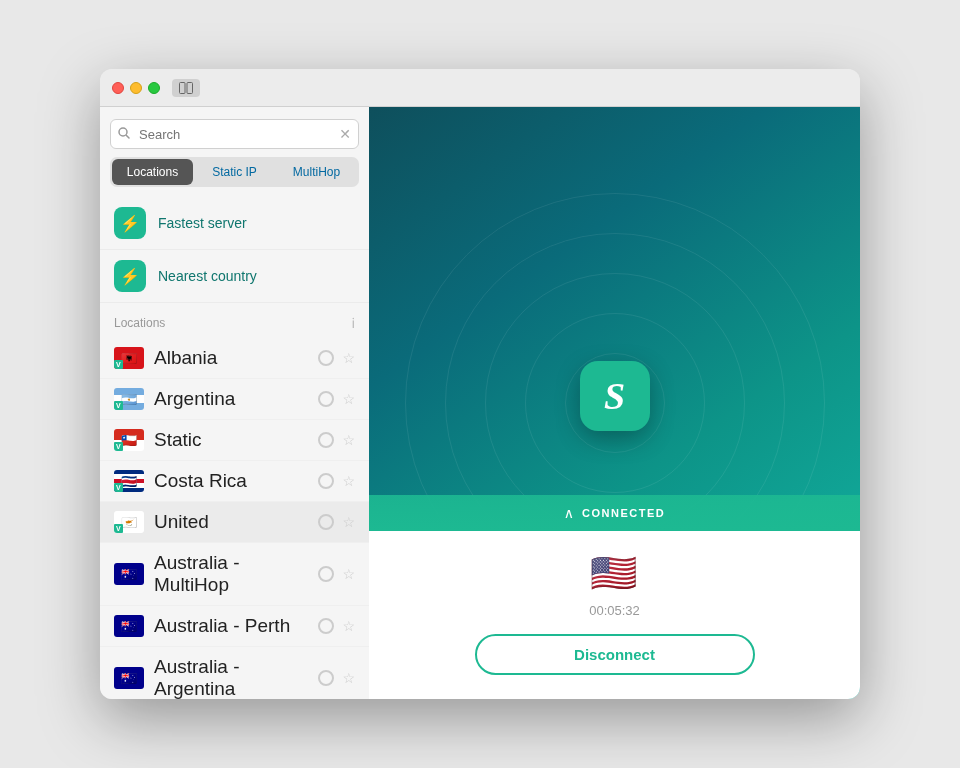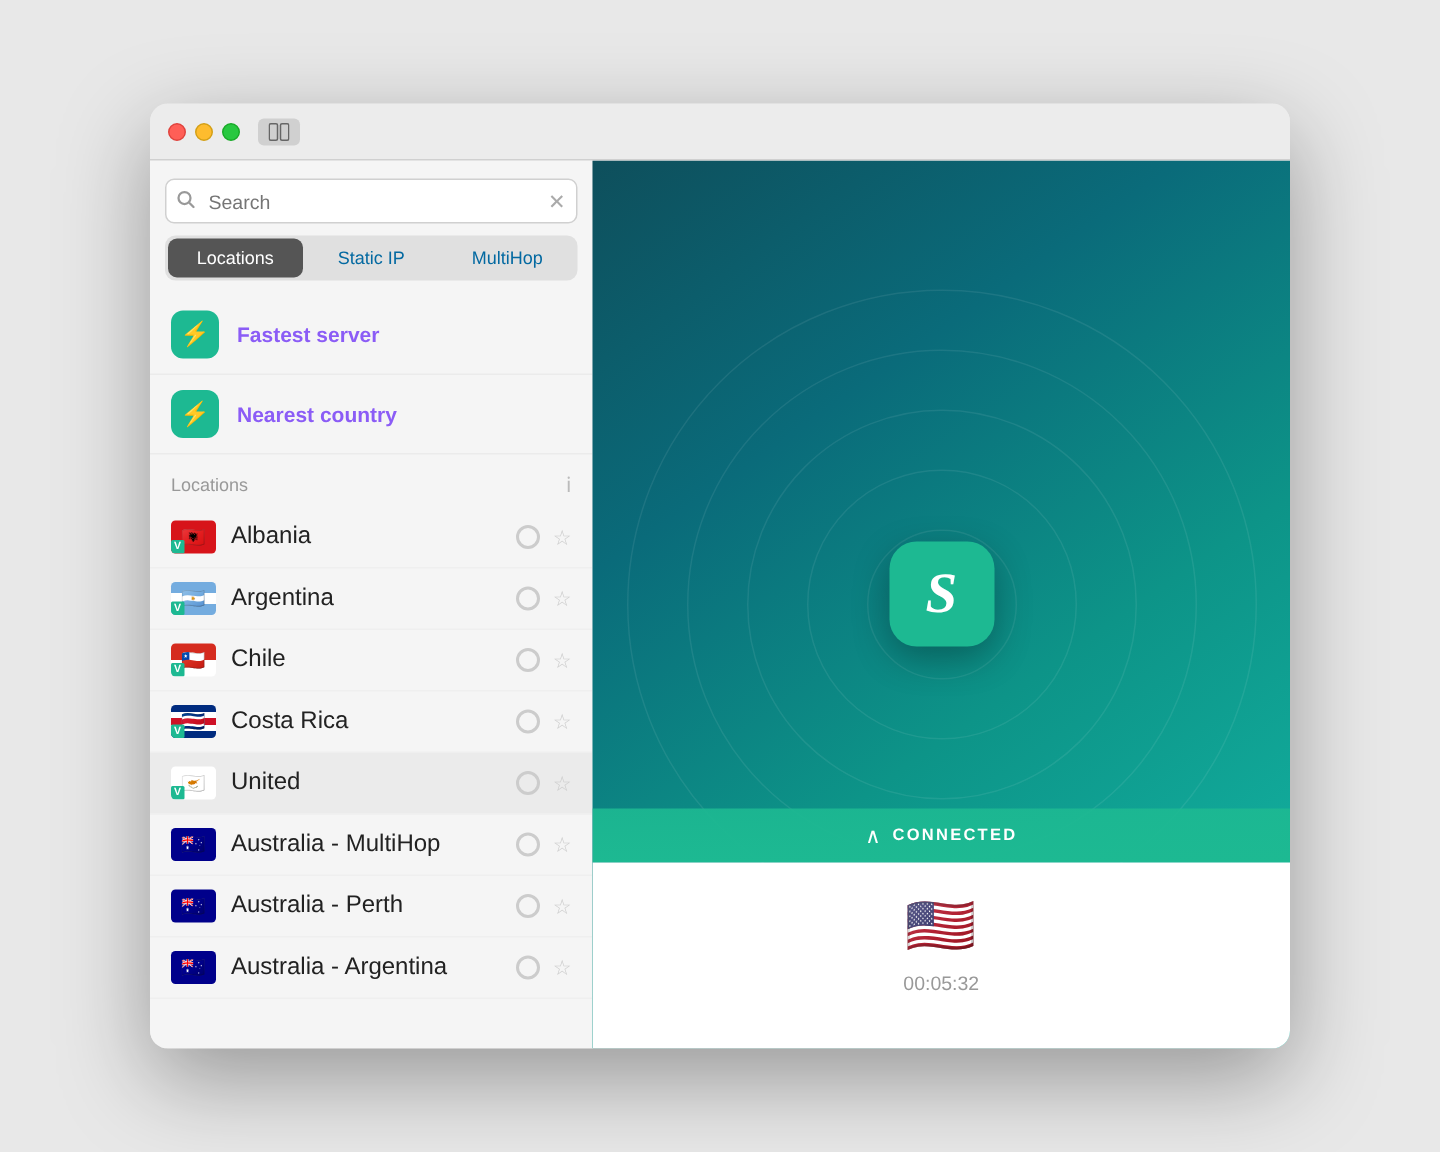--- a/index.html
+++ b/index.html
@@ -73,21 +73,21 @@
 
     
     .main-content {
       display: flex;
       flex: 1;
       overflow: hidden;
     }
 
     
     .left-panel {
-      width: 295px;
+      width: 269px;
       background: #f5f5f5;
       display: flex;
       flex-direction: column;
       flex-shrink: 0;
       overflow: hidden;
     }
 
     .search-bar {
       margin: 12px 10px 8px;
       position: relative;
@@ -173,22 +173,22 @@
       display: flex;
       align-items: center;
       justify-content: center;
       margin-right: 12px;
       flex-shrink: 0;
       font-size: 16px;
     }
 
     .quick-label {
       font-size: 14px;
-      color: #8b5cf6;
-      font-weight: 700;
+      color: #0f766e;
+      font-weight: 400;
     }
 
     
     .locations-header {
       display: flex;
       align-items: center;
       justify-content: space-between;
       padding: 10px 14px 6px;
     }
 
@@ -238,21 +238,21 @@
       background: #1db992;
       color: white;
       font-size: 7px;
       font-weight: bold;
       padding: 1px 2px;
       border-radius: 1px;
     }
 
     .location-name {
       flex: 1;
-      font-size: 16px;
+      font-size: 19px;
       color: #222;
     }
 
     .location-radio {
       width: 16px;
       height: 16px;
       border-radius: 50%;
       border: 2px solid #ccc;
       margin-right: 8px;
       flex-shrink: 0;
@@ -510,21 +510,21 @@
           <span class="location-name">Argentina</span>
           <div class="location-radio"></div>
           <span class="location-star">☆</span>
         </div>
 
         <div class="location-item">
           <div class="flag flag-cl">
             <span style="position:absolute;top:50%;left:50%;transform:translate(-50%,-50%);font-size:13px;">🇨🇱</span>
             <span class="flag-v-badge">V</span>
           </div>
-          <span class="location-name">Chile</span>
+          <span class="location-name">Static</span>
           <div class="location-radio"></div>
           <span class="location-star">☆</span>
         </div>
 
         <div class="location-item">
           <div class="flag flag-cr">
             <span style="position:absolute;top:50%;left:50%;transform:translate(-50%,-50%);font-size:13px;">🇨🇷</span>
             <span class="flag-v-badge">V</span>
           </div>
           <span class="location-name">Costa Rica</span>
@@ -589,18 +589,19 @@
       </div>
 
       <div class="connected-panel">
         <div class="connected-header">
           <span class="chevron-up">∧</span>
           <span class="connected-label">CONNECTED</span>
         </div>
         <div class="connected-info-card">
           <div class="us-flag-emoji">🇺🇸</div>
           <div class="connection-time">00:05:32</div>
+          <button class="disconnect-btn">Disconnect</button>
         </div>
       </div>
 
     </div>
   </div>
 </div>
 
 </body></html>

